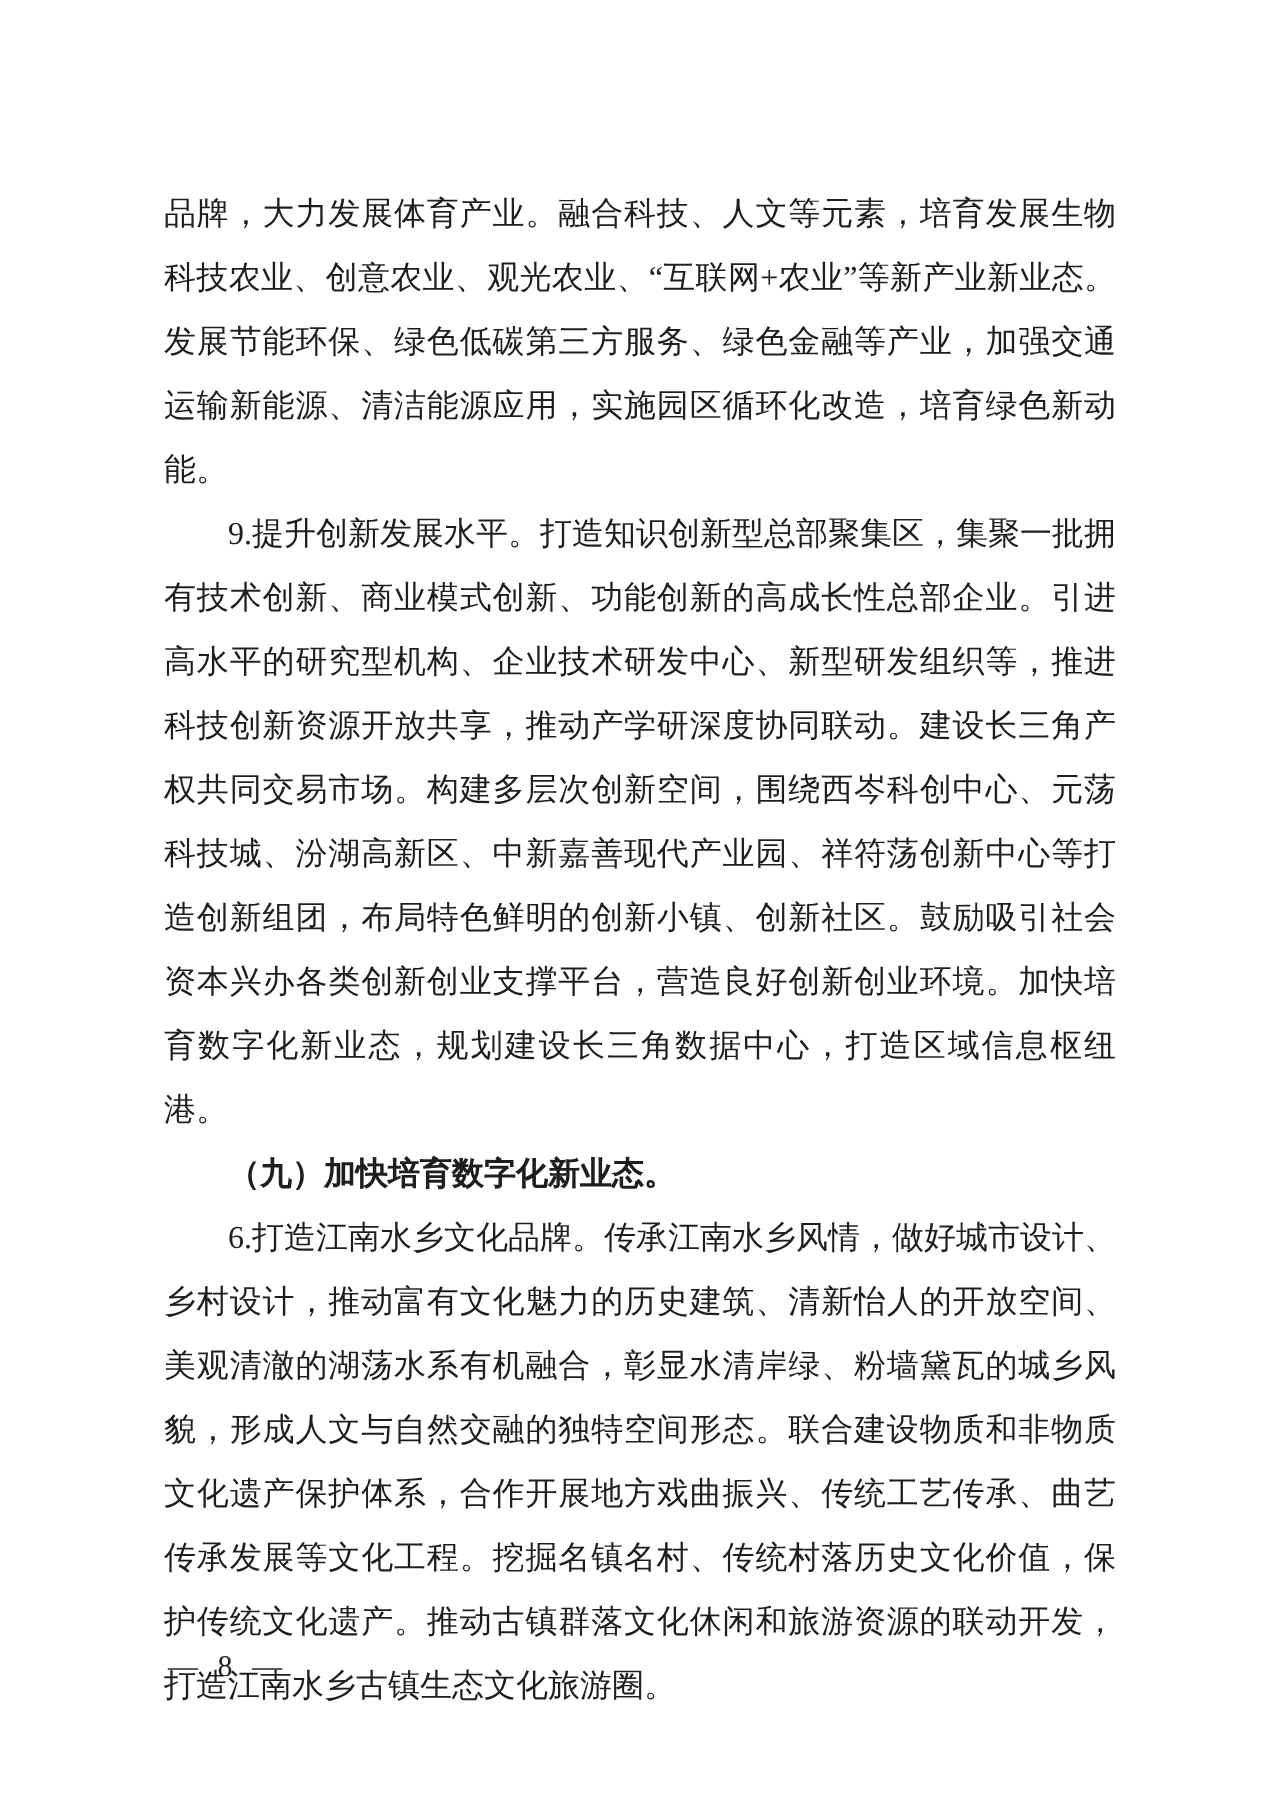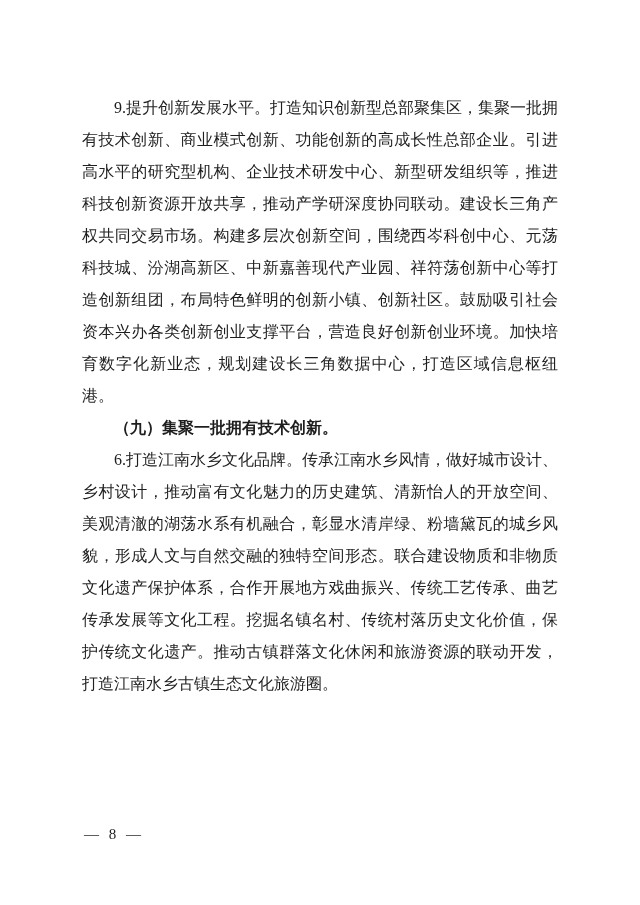--- a/index.html
+++ b/index.html
@@ -47,23 +47,24 @@
     letter-spacing: 3px;
     color: #1e1e1e;
   }
 </style>
 </head>
 <body>
 
 <div class="page">
   <div class="content">
 
+    <p class="para">品牌，大力发展体育产业。融合科技、人文等元素，培育发展生物科技农业、创意农业、观光农业、“互联网+农业”等新产业新业态。发展节能环保、绿色低碳第三方服务、绿色金融等产业，加强交通运输新能源、清洁能源应用，实施园区循环化改造，培育绿色新动能。</p>
 
     <p class="para indent"><span>9.提升创新发展水平。</span><span>打造知识创新型总部聚集区，集聚一批拥有技术创新、商业模式创新、功能创新的高成长性总部企业。引进高水平的研究型机构、企业技术研发中心、新型研发组织等，推进科技创新资源开放共享，推动产学研深度协同联动。建设长三角产权共同交易市场。构建多层次创新空间，围绕西岑科创中心、元荡科技城、汾湖高新区、中新嘉善现代产业园、祥符荡创新中心等打造创新组团，布局特色鲜明的创新小镇、创新社区。鼓励吸引社会资本兴办各类创新创业支撑平台，营造良好创新创业环境。加快培育数字化新业态，规划建设长三角数据中心，打造区域信息枢纽港。</span></p>
 
-    <p class="para indent heading">（九）集聚一批拥有技术创新。</p>
+    <p class="para indent heading">（九）加快培育数字化新业态。</p>
 
     <p class="para indent"><span>6.打造江南水乡文化品牌。</span><span>传承江南水乡风情，做好城市设计、乡村设计，推动富有文化魅力的历史建筑、清新怡人的开放空间、美观清澈的湖荡水系有机融合，彰显水清岸绿、粉墙黛瓦的城乡风貌，形成人文与自然交融的独特空间形态。联合建设物质和非物质文化遗产保护体系，合作开展地方戏曲振兴、传统工艺传承、曲艺传承发展等文化工程。挖掘名镇名村、传统村落历史文化价值，保护传统文化遗产。推动古镇群落文化休闲和旅游资源的联动开发，打造江南水乡古镇生态文化旅游圈。</span></p>
 
   </div>
 
   <div class="page-number">— 8 —</div>
 </div>
 
 </body></html>

